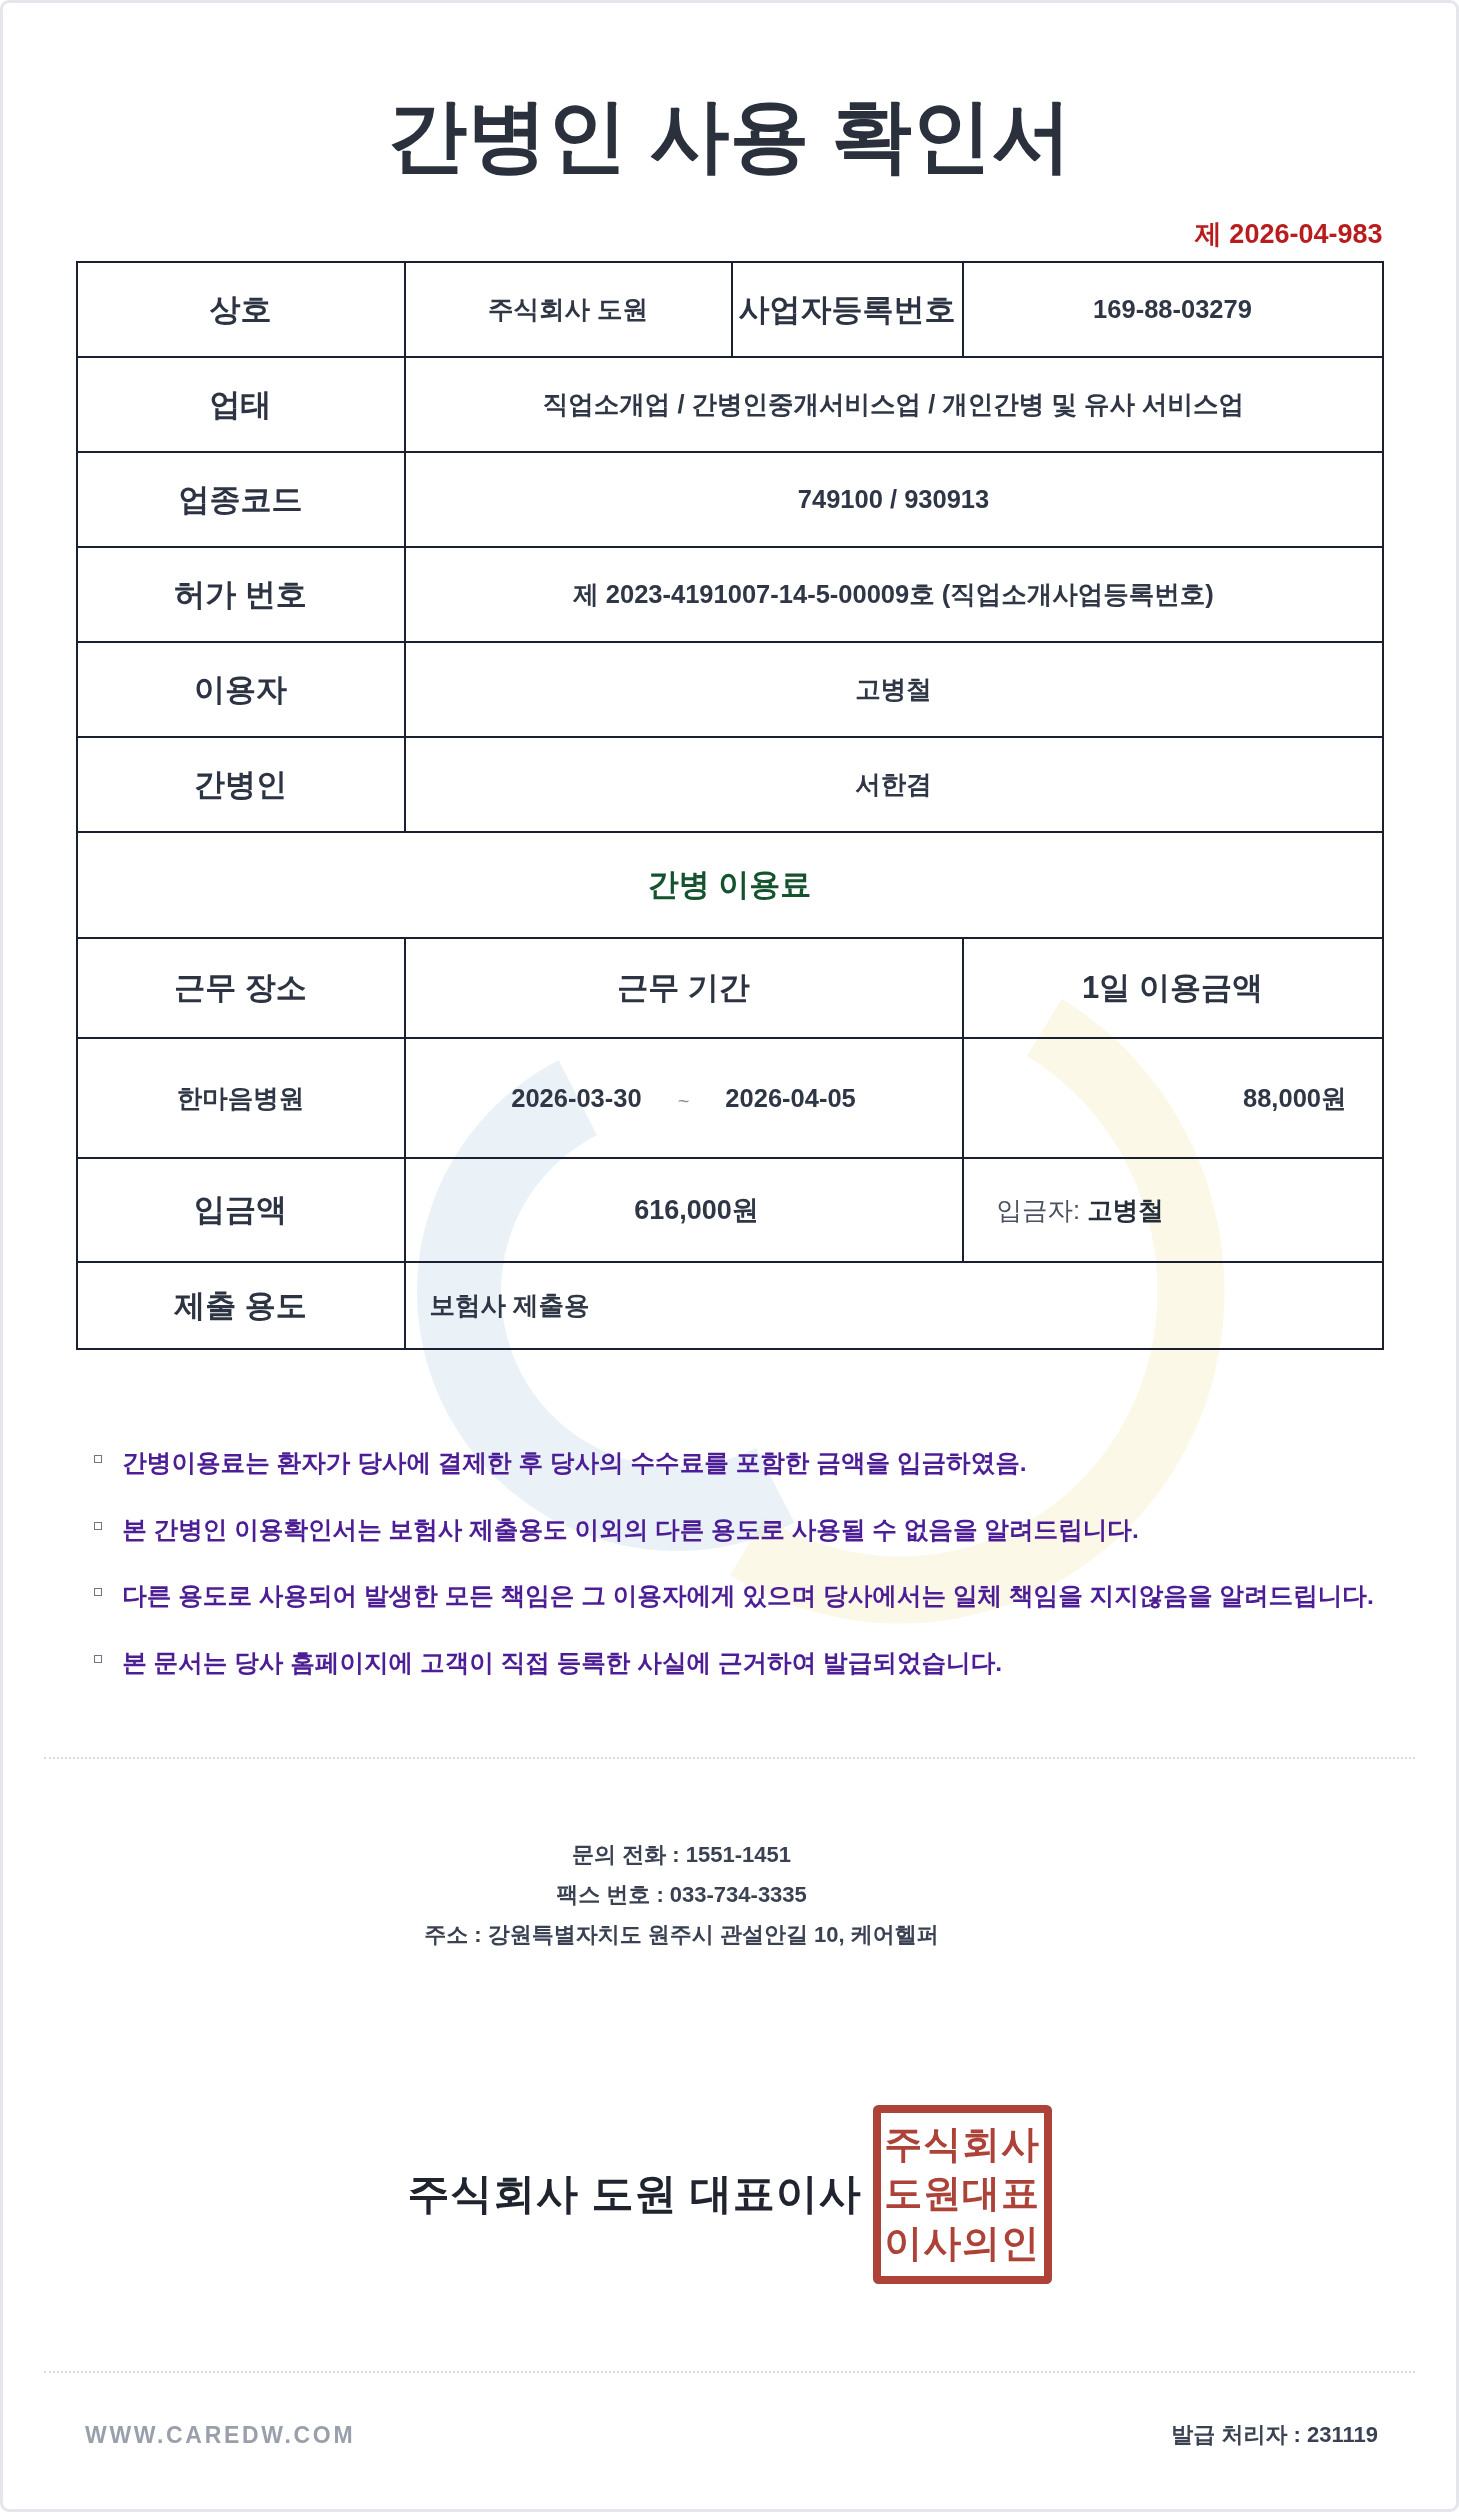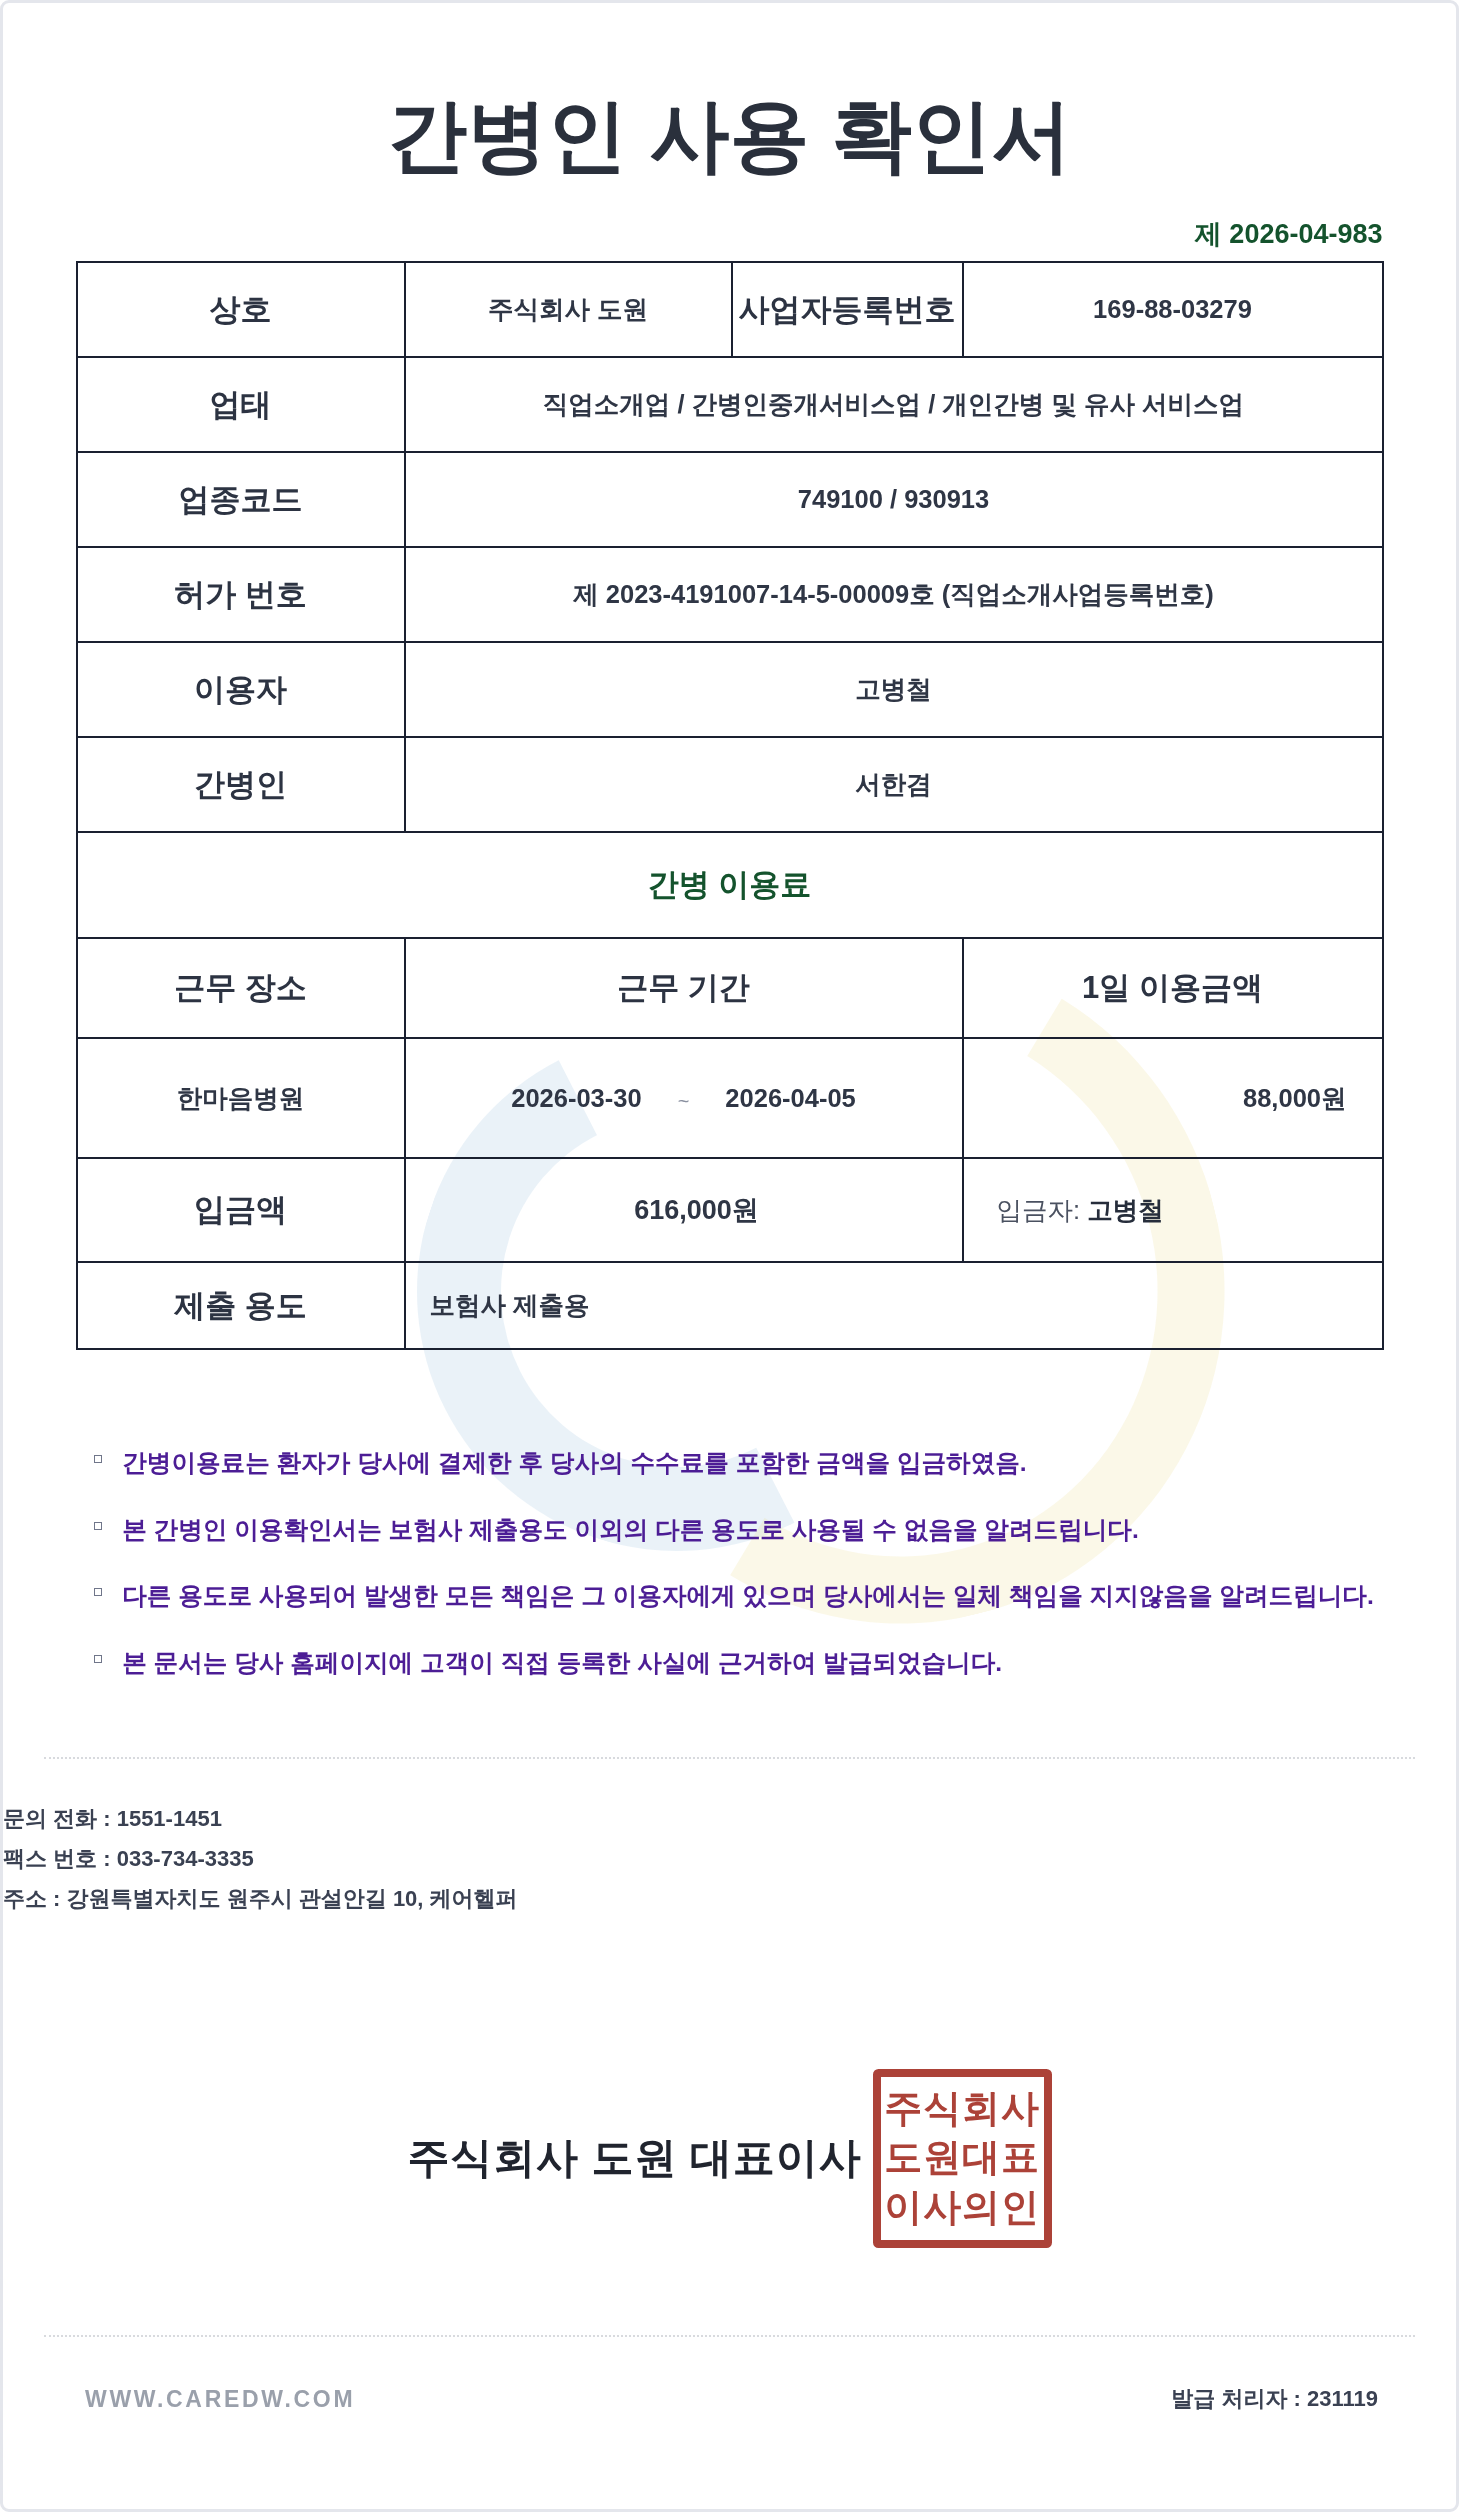--- a/index.html
+++ b/index.html
@@ -44,21 +44,21 @@
     letter-spacing: 0px;
     color: #2a303c;
     line-height: 1.05;
   }
   .doc-no {
     width: 1306px;
     margin: 38px auto 9px auto;
     text-align: right;
     font-size: 27px;
     font-weight: 700;
-    color: #14532d;
+    color: #b91c1c;
   }
 
   
   table.main-table {
     width: 1306px;
     margin: 0 auto;
     border-collapse: collapse;
     table-layout: fixed;
   }
   .main-table th, .main-table td {
@@ -117,23 +117,23 @@
   .divider {
     border: 0;
     border-top: 2.7px dotted #d8dade;
     margin: 0 41px;
   }
   .divider-1 { margin-top: 80px; }
   .divider-2 { margin-top: 87px; }
 
   
   .contact {
-    margin-top: 40px;
+    margin-top: 76px;
     padding-right: 96px;
-    text-align: left;
+    text-align: center;
     font-size: 22px;
     font-weight: 600;
     color: #3a4152;
     line-height: 40px;
   }
 
   
   .signature {
     margin-top: 149px;
     height: 180px;

